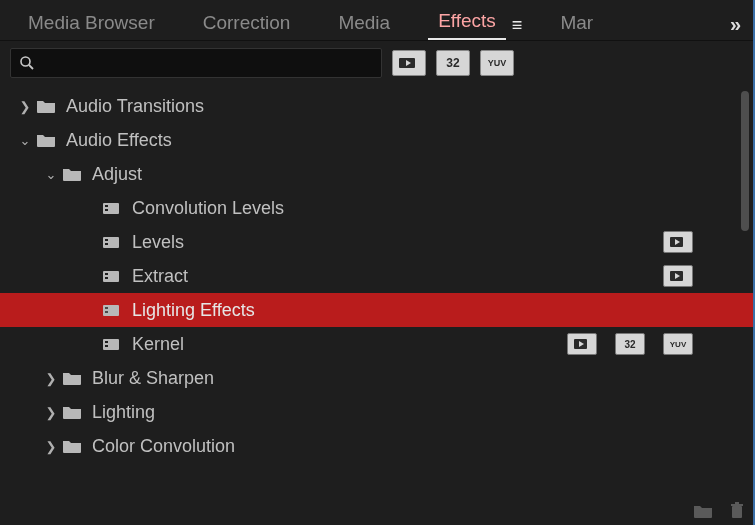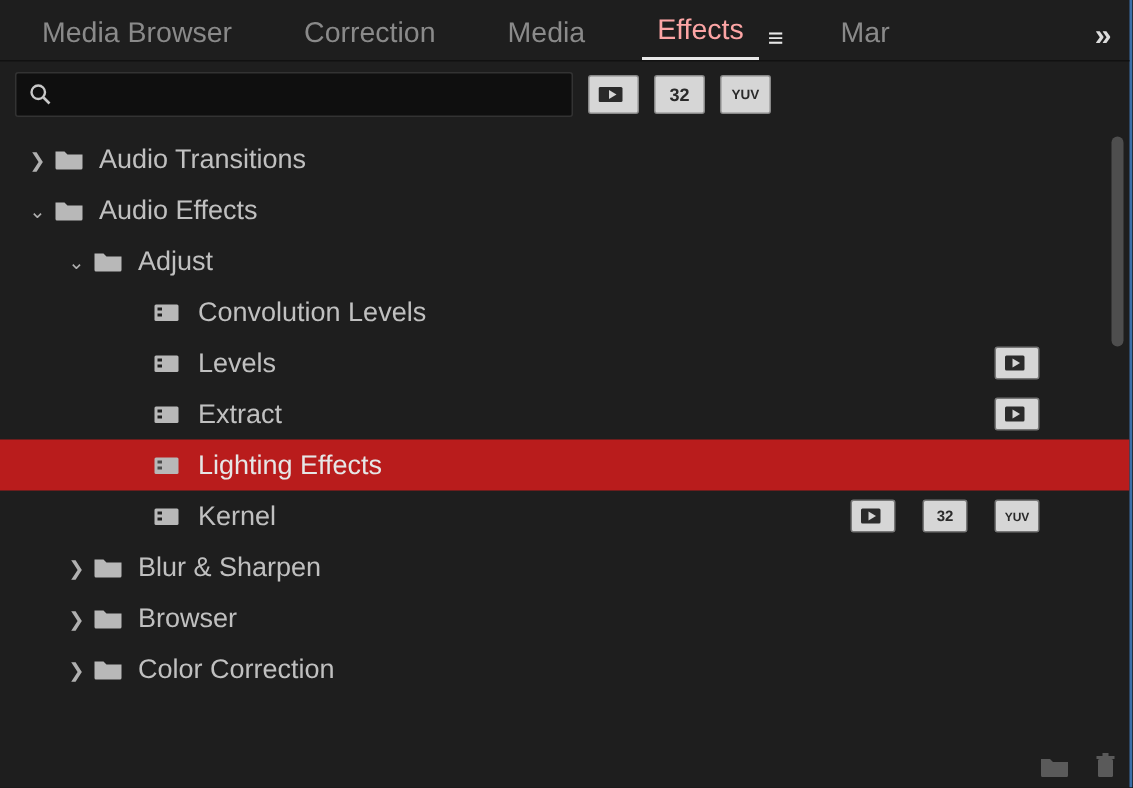--- a/index.html
+++ b/index.html
@@ -358,31 +358,31 @@
         <span class="label">Blur &amp; Sharpen</span>
       </div>
 
       <div class="row indent1">
         <span class="arrow">❯</span>
         <span class="icon">
           <svg width="20" height="16" viewBox="0 0 20 16">
               <path class="folder-svg" d="M1 3h6l2 2h10v9a1 1 0 0 1-1 1H2a1 1 0 0 1-1-1V3z"></path>
             </svg>
         </span>
-        <span class="label">Browser</span>
+        <span class="label">Lighting</span>
       </div>
 
       <div class="row indent1">
         <span class="arrow">❯</span>
         <span class="icon">
           <svg width="20" height="16" viewBox="0 0 20 16">
               <path class="folder-svg" d="M1 3h6l2 2h10v9a1 1 0 0 1-1 1H2a1 1 0 0 1-1-1V3z"></path>
             </svg>
         </span>
-        <span class="label">Color Correction</span>
+        <span class="label">Color Convolution</span>
       </div>
 
     </div>
     <div class="scrollthumb"></div>
   </div>
 
   <div class="footer">
     <span class="foot-icon">
       <svg width="20" height="16" viewBox="0 0 20 16">
           <path fill="#5a5a5a" d="M1 3h6l2 2h10v9a1 1 0 0 1-1 1H2a1 1 0 0 1-1-1V3z"></path>

